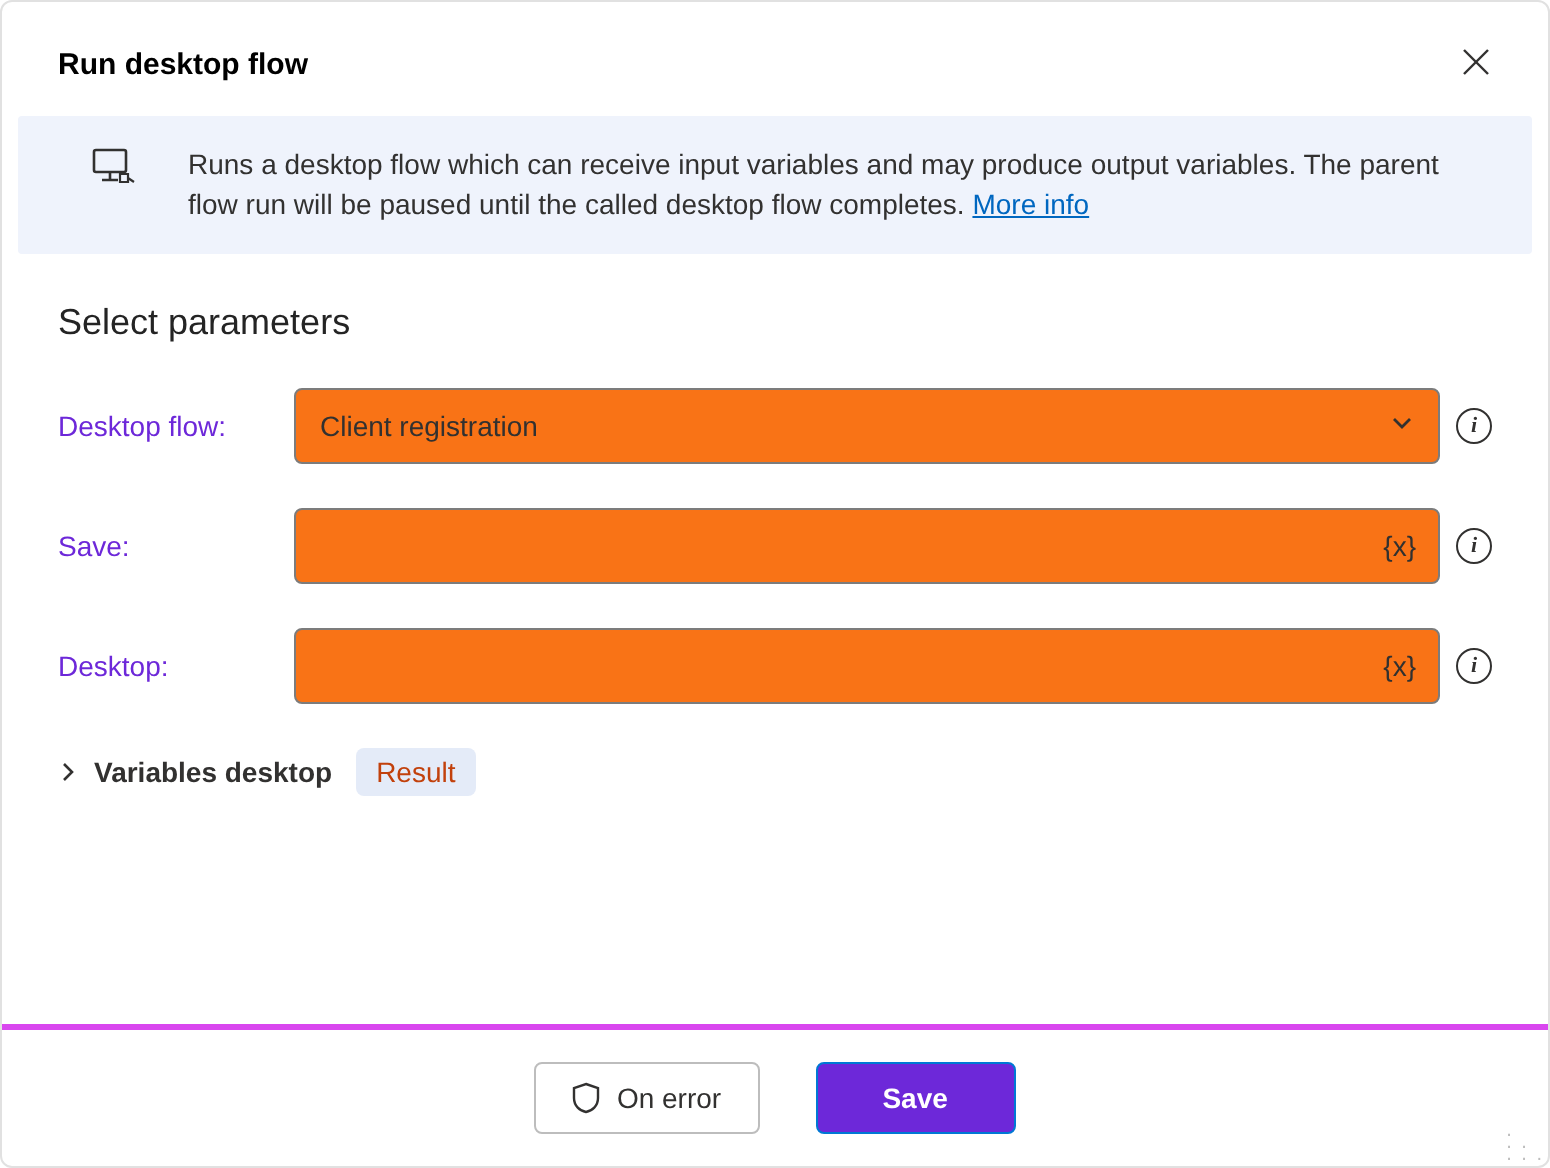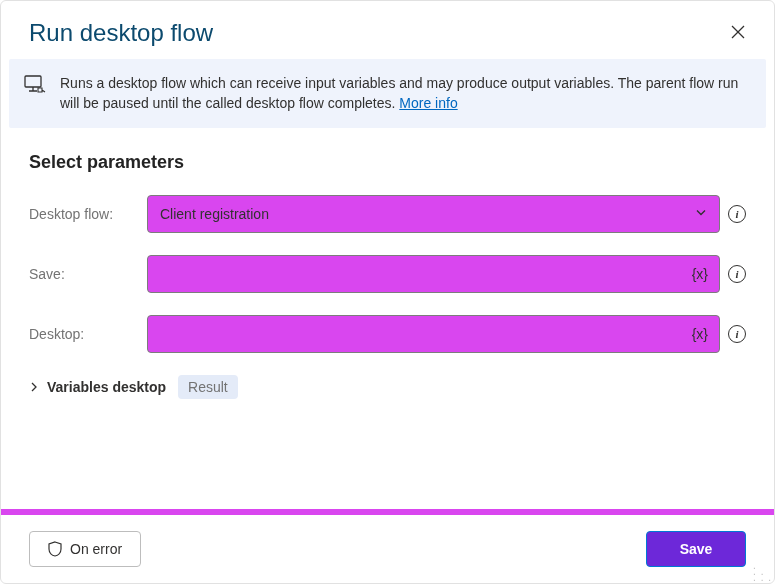--- a/index.html
+++ b/index.html
@@ -17,35 +17,35 @@
     flex-direction: column;
     position: relative;
   }
   .header {
     display: flex;
     align-items: center;
     justify-content: space-between;
     padding: 18px 24px 12px 28px;
   }
   .title {
-    font-size: 24px;
-    font-weight: 400;
-    color: #0c4a6e;
+    font-size: 15px;
+    font-weight: 700;
+    color: #000000;
   }
   .close-btn {
     cursor: pointer;
     padding: 4px;
   }
   .info-banner {
     margin: 0 8px;
     background: #eff3fc;
     display: flex;
     align-items: flex-start;
-    gap: 14px;
-    padding: 14px 22px 14px 15px;
+    gap: 26px;
+    padding: 14px 22px 14px 37px;
     border-radius: 2px;
   }
   .info-banner .icon-slot {
     flex-shrink: 0;
     margin-top: 2px;
   }
   .info-text {
     color: #323130;
     line-height: 1.45;
   }
@@ -54,46 +54,46 @@
     text-decoration: underline;
     cursor: pointer;
   }
   .content {
     padding: 24px 28px 0 28px;
     flex: 1 1 auto;
     overflow: auto;
   }
   .section-title {
     font-size: 18px;
-    font-weight: 700;
+    font-weight: 400;
     color: #242424;
     margin-bottom: 22px;
   }
   .form-row {
     display: flex;
     align-items: center;
     gap: 8px;
     margin-bottom: 22px;
   }
   .form-label {
     width: 110px;
     flex-shrink: 0;
-    color: #737373;
+    color: #6d28d9;
   }
   .control-wrap {
     flex: 1 1 auto;
     position: relative;
   }
   .select-box, .text-box {
     width: 100%;
     height: 38px;
     border: 1px solid #7c7c7c;
     border-radius: 4px;
     padding: 0 40px 0 12px;
-    background: #d946ef;
+    background: #f97316;
     font-size: 14px;
     color: #323130;
     display: flex;
     align-items: center;
   }
   .select-caret {
     position: absolute;
     right: 12px;
     top: 50%;
     transform: translateY(-50%);
@@ -137,32 +137,32 @@
   }
   .expander {
     cursor: pointer;
     display: inline-flex;
     align-items: center;
     gap: 8px;
     font-weight: 600;
   }
   .badge {
     background: #e4ebf8;
-    color: #737373;
+    color: #c2410c;
     border-radius: 4px;
     padding: 4px 10px;
     font-size: 14px;
     cursor: pointer;
   }
   .footer {
-    border-top: 6px solid #d946ef;
+    border-top: 3px solid #d946ef;
     padding: 16px 28px;
     display: flex;
     align-items: center;
-    justify-content: space-between;
+    justify-content: center;
     gap: 28px;
   }
   .btn {
     height: 36px;
     border-radius: 4px;
     padding: 0 18px;
     font-size: 14px;
     cursor: pointer;
     display: inline-flex;
     align-items: center;

